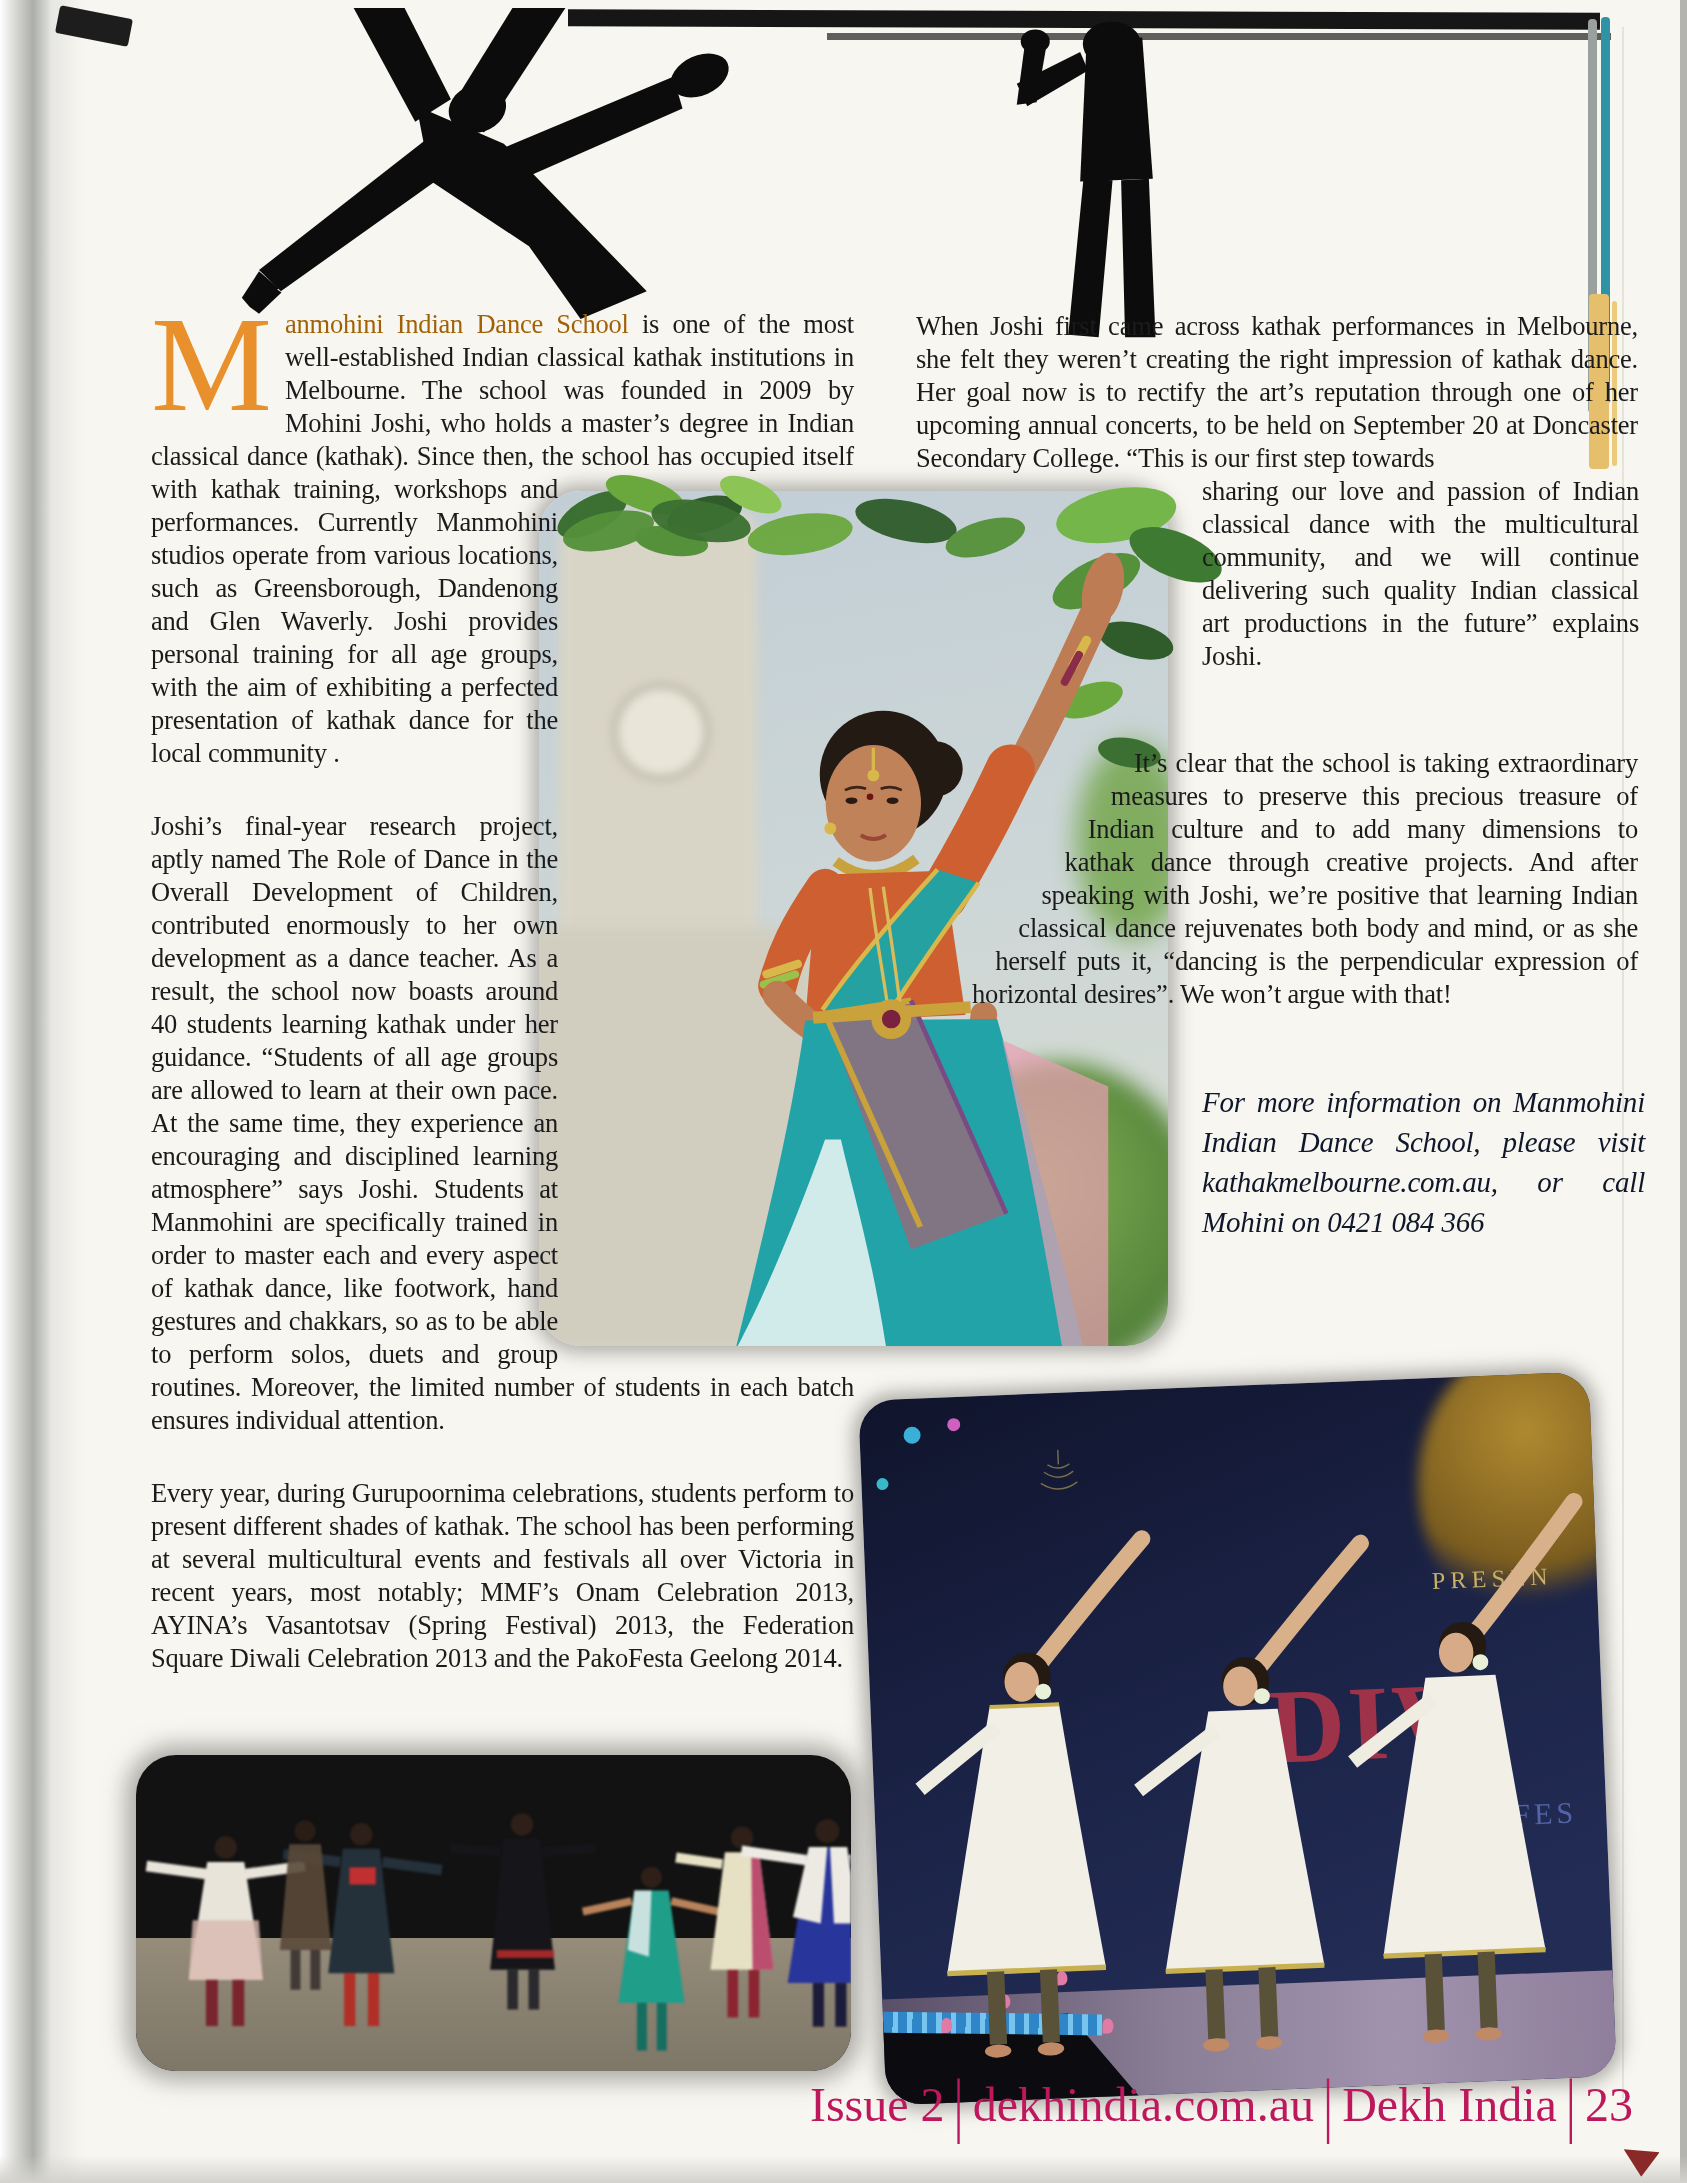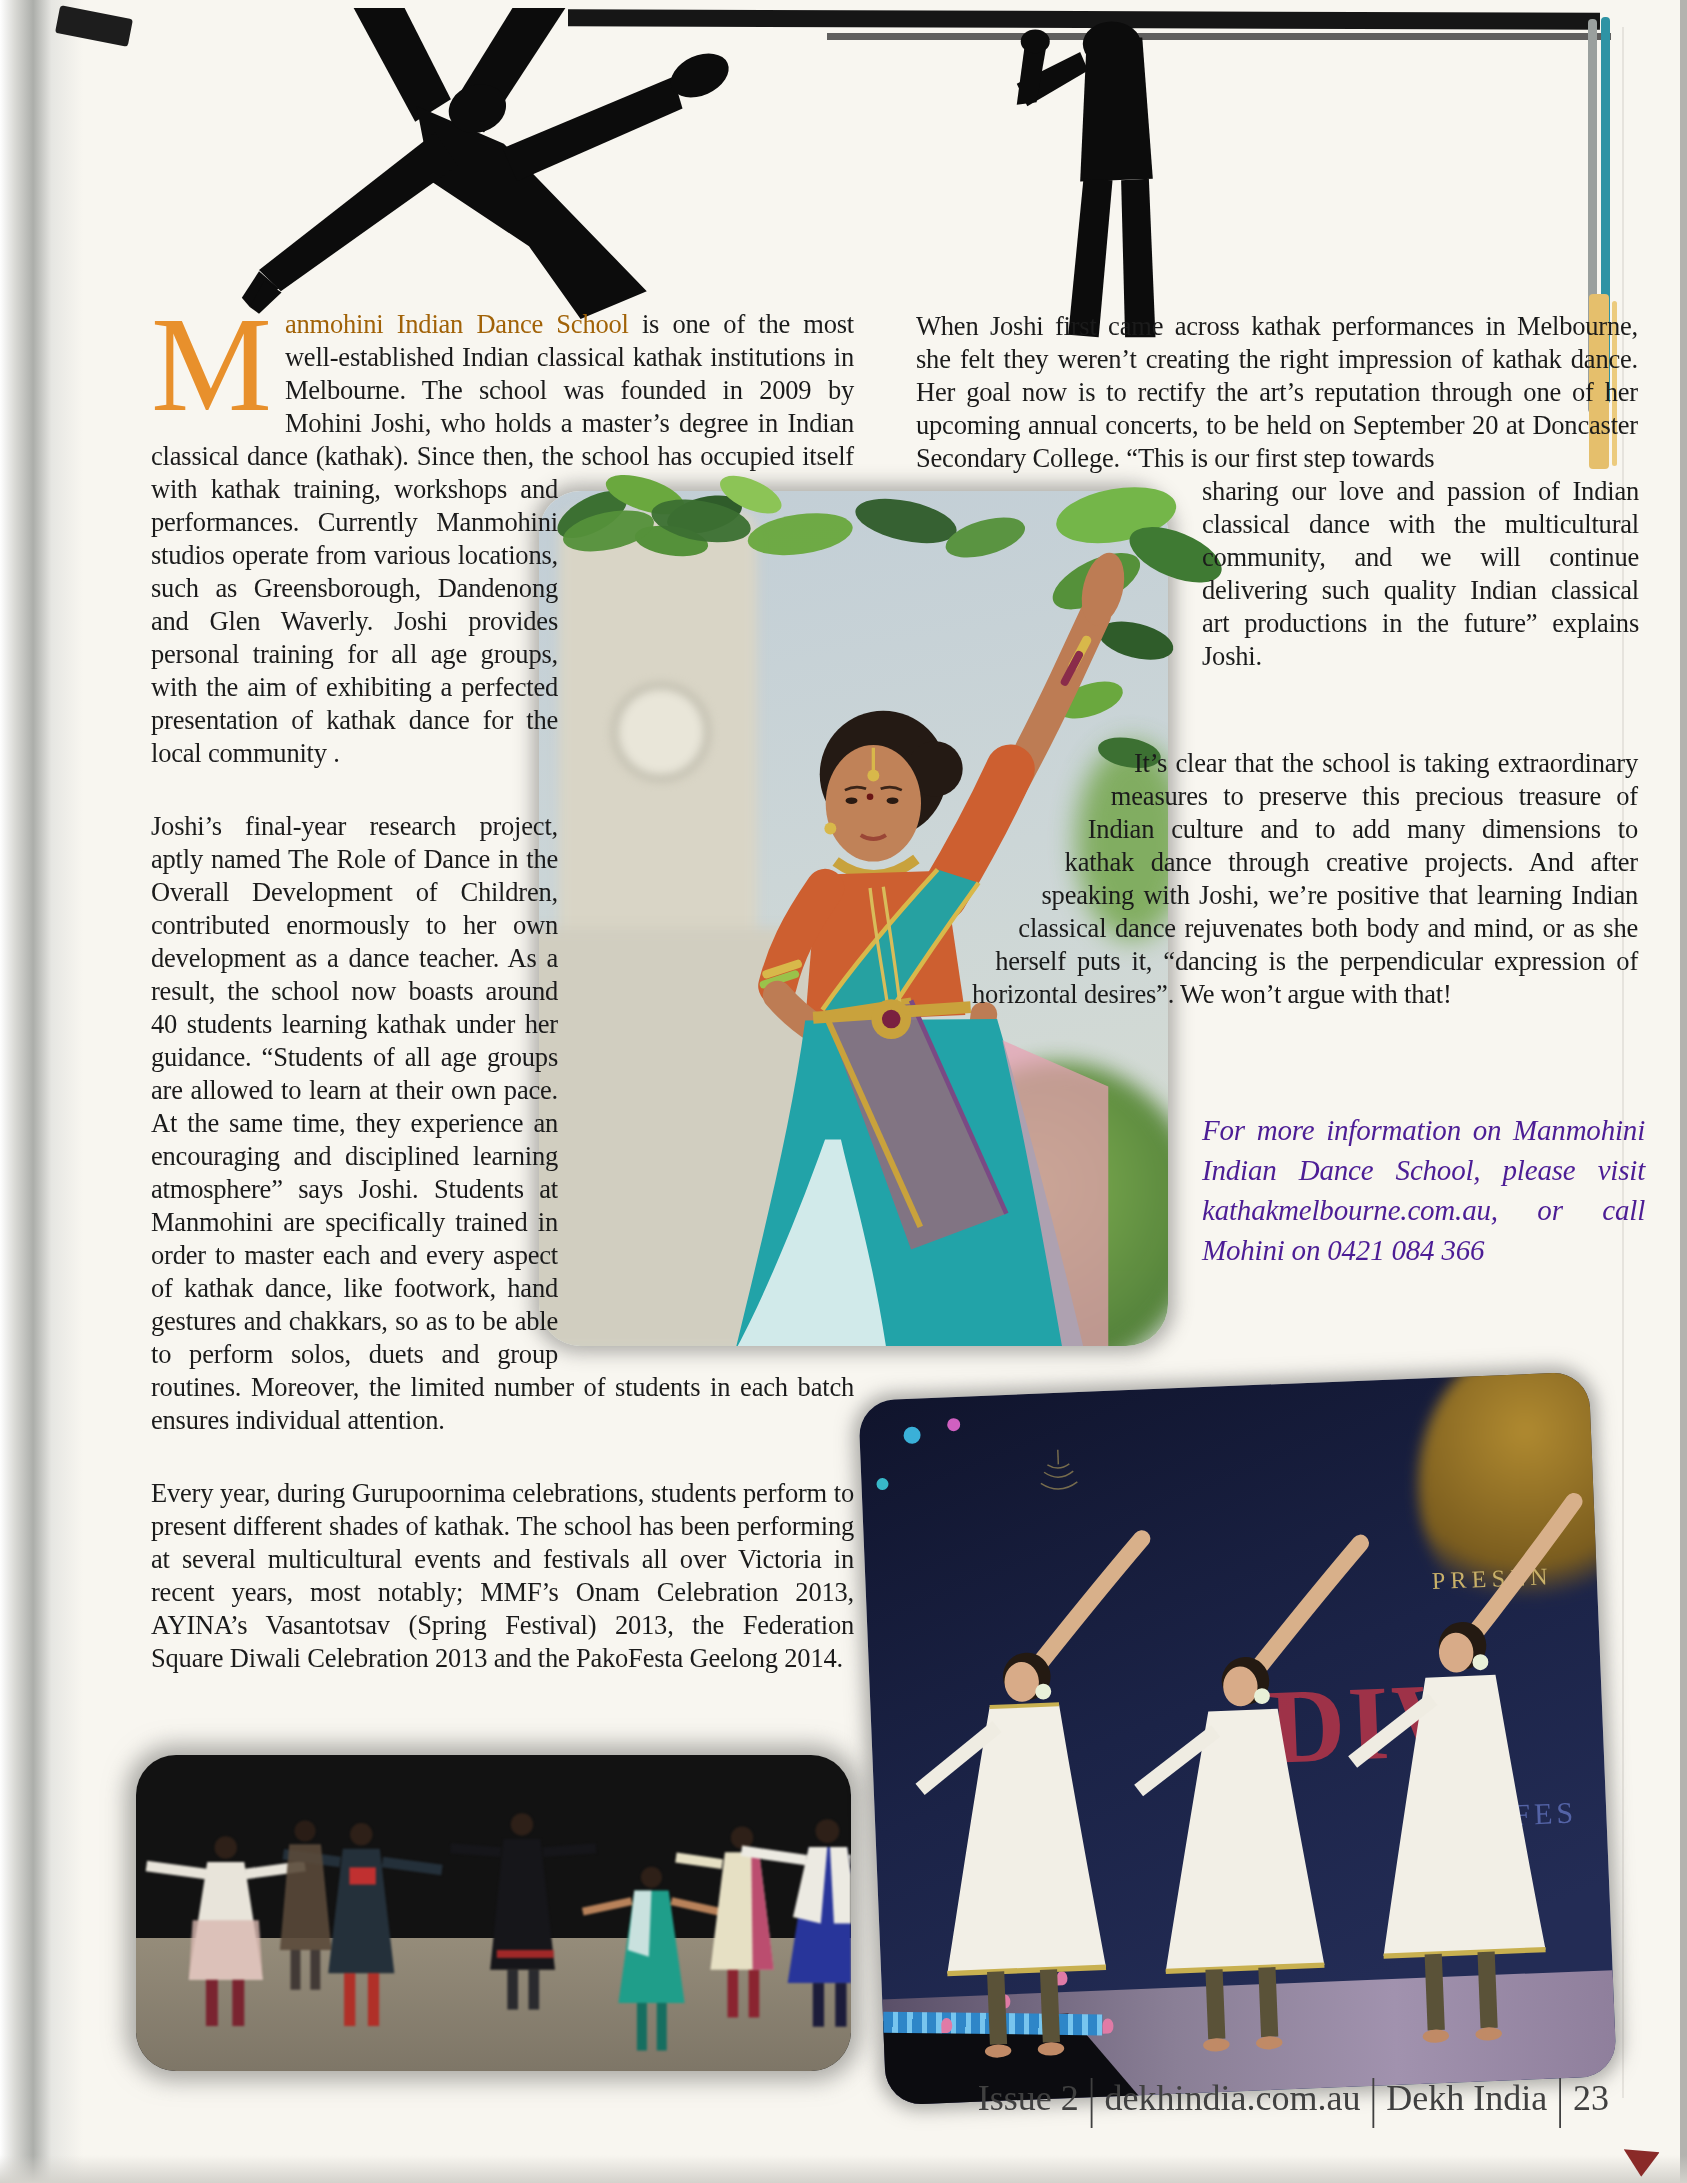--- a/index.html
+++ b/index.html
@@ -34,24 +34,24 @@
   .col2{left:916px;top:310px;width:722px;}
   .para{margin:0;}
   .col1 .para + .para{margin-top:40px;}
   .photo-spacer{float:right;width:296px;height:1034px;shape-outside:inset(177px 0 0 0);}
   .dropcap{float:left;font-size:136px;line-height:105px;height:101px;color:#e8902c;
            margin:4px 13.2px 0 0;}
   .leadin{color:#a16207;}
   .wrapped{margin-left:286px;width:437px;}
   .p-r2{margin-top:74px;}
   .taper{float:left;width:218px;height:311px;shape-outside:polygon(0 0,218px 0,0 311px);}
-  .contact{margin-left:286px;width:443px;margin-top:99px;color:#4c1d95;font-style:italic;
+  .contact{margin-left:286px;width:443px;margin-top:71px;color:#0f172a;font-style:italic;
            font-size:29px;line-height:40px;}
   
-  .footer{position:absolute;right:78px;top:2077px;z-index:12;font-size:36px;color:#404040;
+  .footer{position:absolute;right:54px;top:2077px;z-index:12;font-size:48px;color:#be185d;
           white-space:nowrap;}
   .fbar{display:inline-block;transform:scaleY(1.5);padding:0 9.3px;font-weight:400;}
   
   .photo{position:absolute;overflow:hidden;}
   .photo-main{left:539px;top:491px;width:629px;height:855px;border-radius:42px;z-index:2;
     background:linear-gradient(170deg,#c2ced6 0%,#ccd6d7 45%,#d3dad4 75%,#cfd7cd 100%);
     box-shadow:0 0 18.5px 6.6px rgba(90,90,88,.45);}
   .blurwrap{position:absolute;filter:blur(6px);}
   .tower{left:20px;top:20px;width:198px;height:463px;background:#d9d5c6;border-radius:20px;}
   .tower-low{position:absolute;left:-13.2px;top:437px;width:291px;height:423px;background:#d1cec0;}

